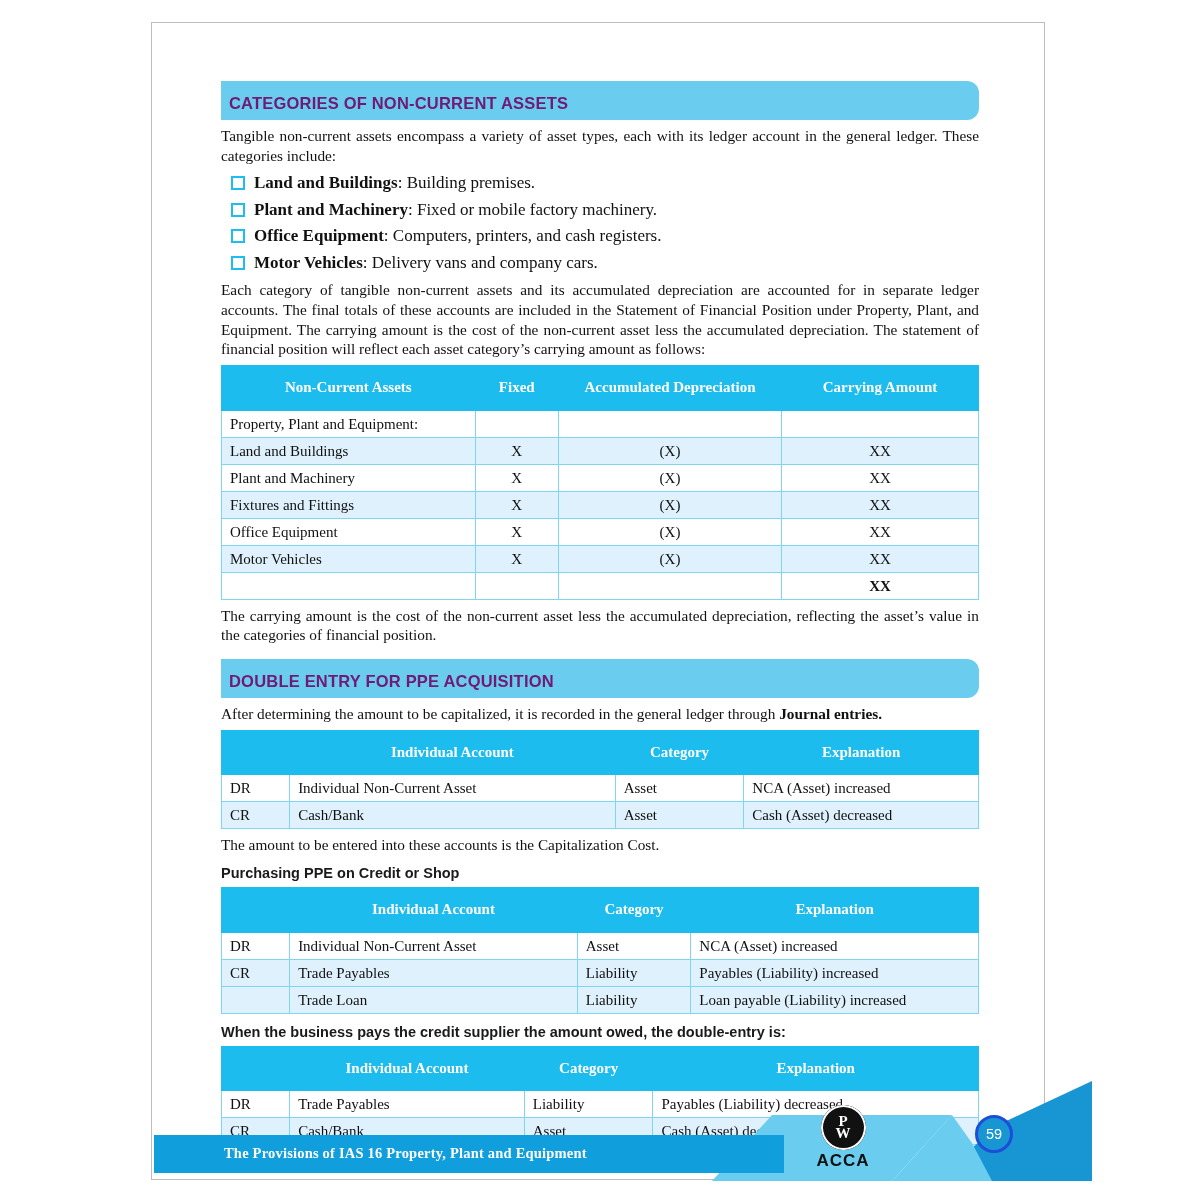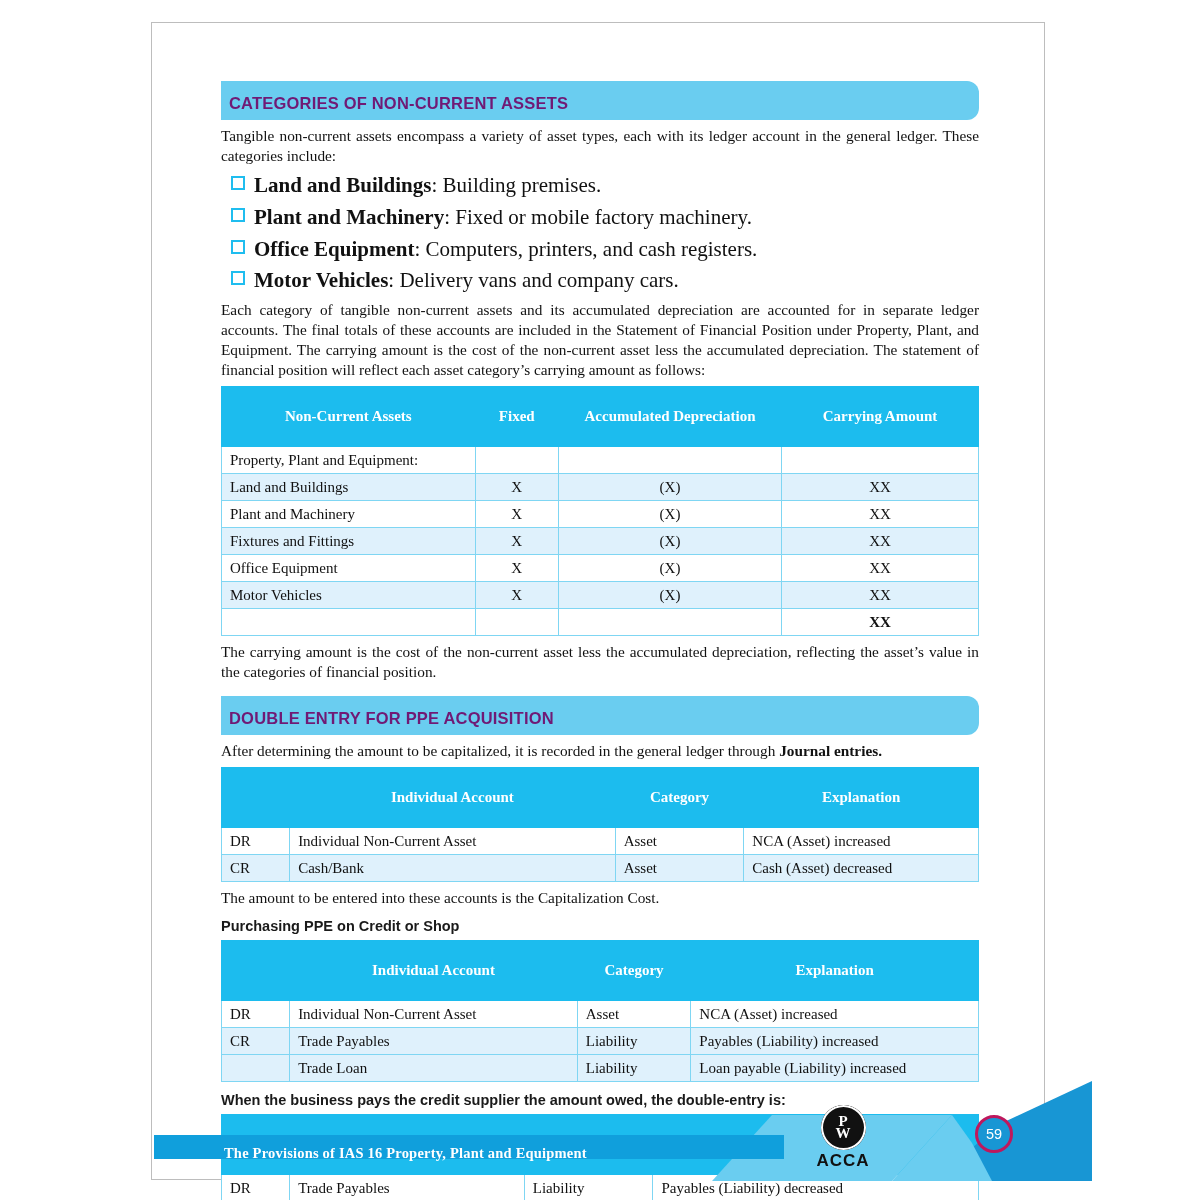--- a/index.html
+++ b/index.html
@@ -63,21 +63,21 @@
   ul.bullets {
     list-style: none;
     margin: 6px 0 6px 0;
     padding: 0;
   }
   ul.bullets li {
     position: relative;
     padding-left: 33px;
     margin-bottom: 5px;
     font-family: "Liberation Serif", serif;
-    font-size: 21px;
+    font-size: 17px;
     line-height: 1.28;
     color: #111111;
   }
   .chk-icon {
     position: absolute;
     left: 10px;
     top: 4px;
     width: 10px;
     height: 10px;
     border: 2px solid #1FBDEF;
@@ -93,21 +93,21 @@
     margin: 6px 0 6px 0;
     font-family: "Liberation Serif", serif;
     font-size: 15px;
     table-layout: fixed;
   }
   table.doc-table th {
     background: #1CBCEE;
     color: #ffffff;
     font-weight: bold;
     text-align: center;
-    padding: 21px 4px;
+    padding: 13px 4px;
     border: 1px solid #1CBCEE;
     font-size: 15px;
     line-height: 1.15;
   }
   table.doc-table td {
     border: 1px solid #7FD6F3;
     padding: 4px 8px;
     color: #111111;
     line-height: 1.2;
     height: 18px;
@@ -142,21 +142,21 @@
     top: 1070px;
     width: 894px;
     height: 88px;
     overflow: visible;
   }
   #footer-bar {
     position: absolute;
     left: 2px;
     top: 42px;
     width: 630px;
-    height: 24px;
+    height: 38px;
     background: #109FDC;
   }
   #footer-bar-text {
     position: absolute;
     left: 70px;
     top: 10px;
     color: #ffffff;
     font-family: "Liberation Serif", serif;
     font-weight: bold;
     font-size: 14.5px;
@@ -211,21 +211,21 @@
     margin-top: 1px;
   }
   #page-badge {
     position: absolute;
     left: 823px;
     top: 22px;
     width: 38px;
     height: 38px;
     border-radius: 50%;
     background: #1896D4;
-    border: 3px solid #be185d;
+    border: 3px solid #1d4ed8;
     color: #ffffff;
     font-family: "Liberation Sans", sans-serif;
     font-size: 14.5px;
     font-weight: normal;
     display: flex;
     align-items: center;
     justify-content: center;
     z-index: 8;
     box-sizing: border-box;
   }

